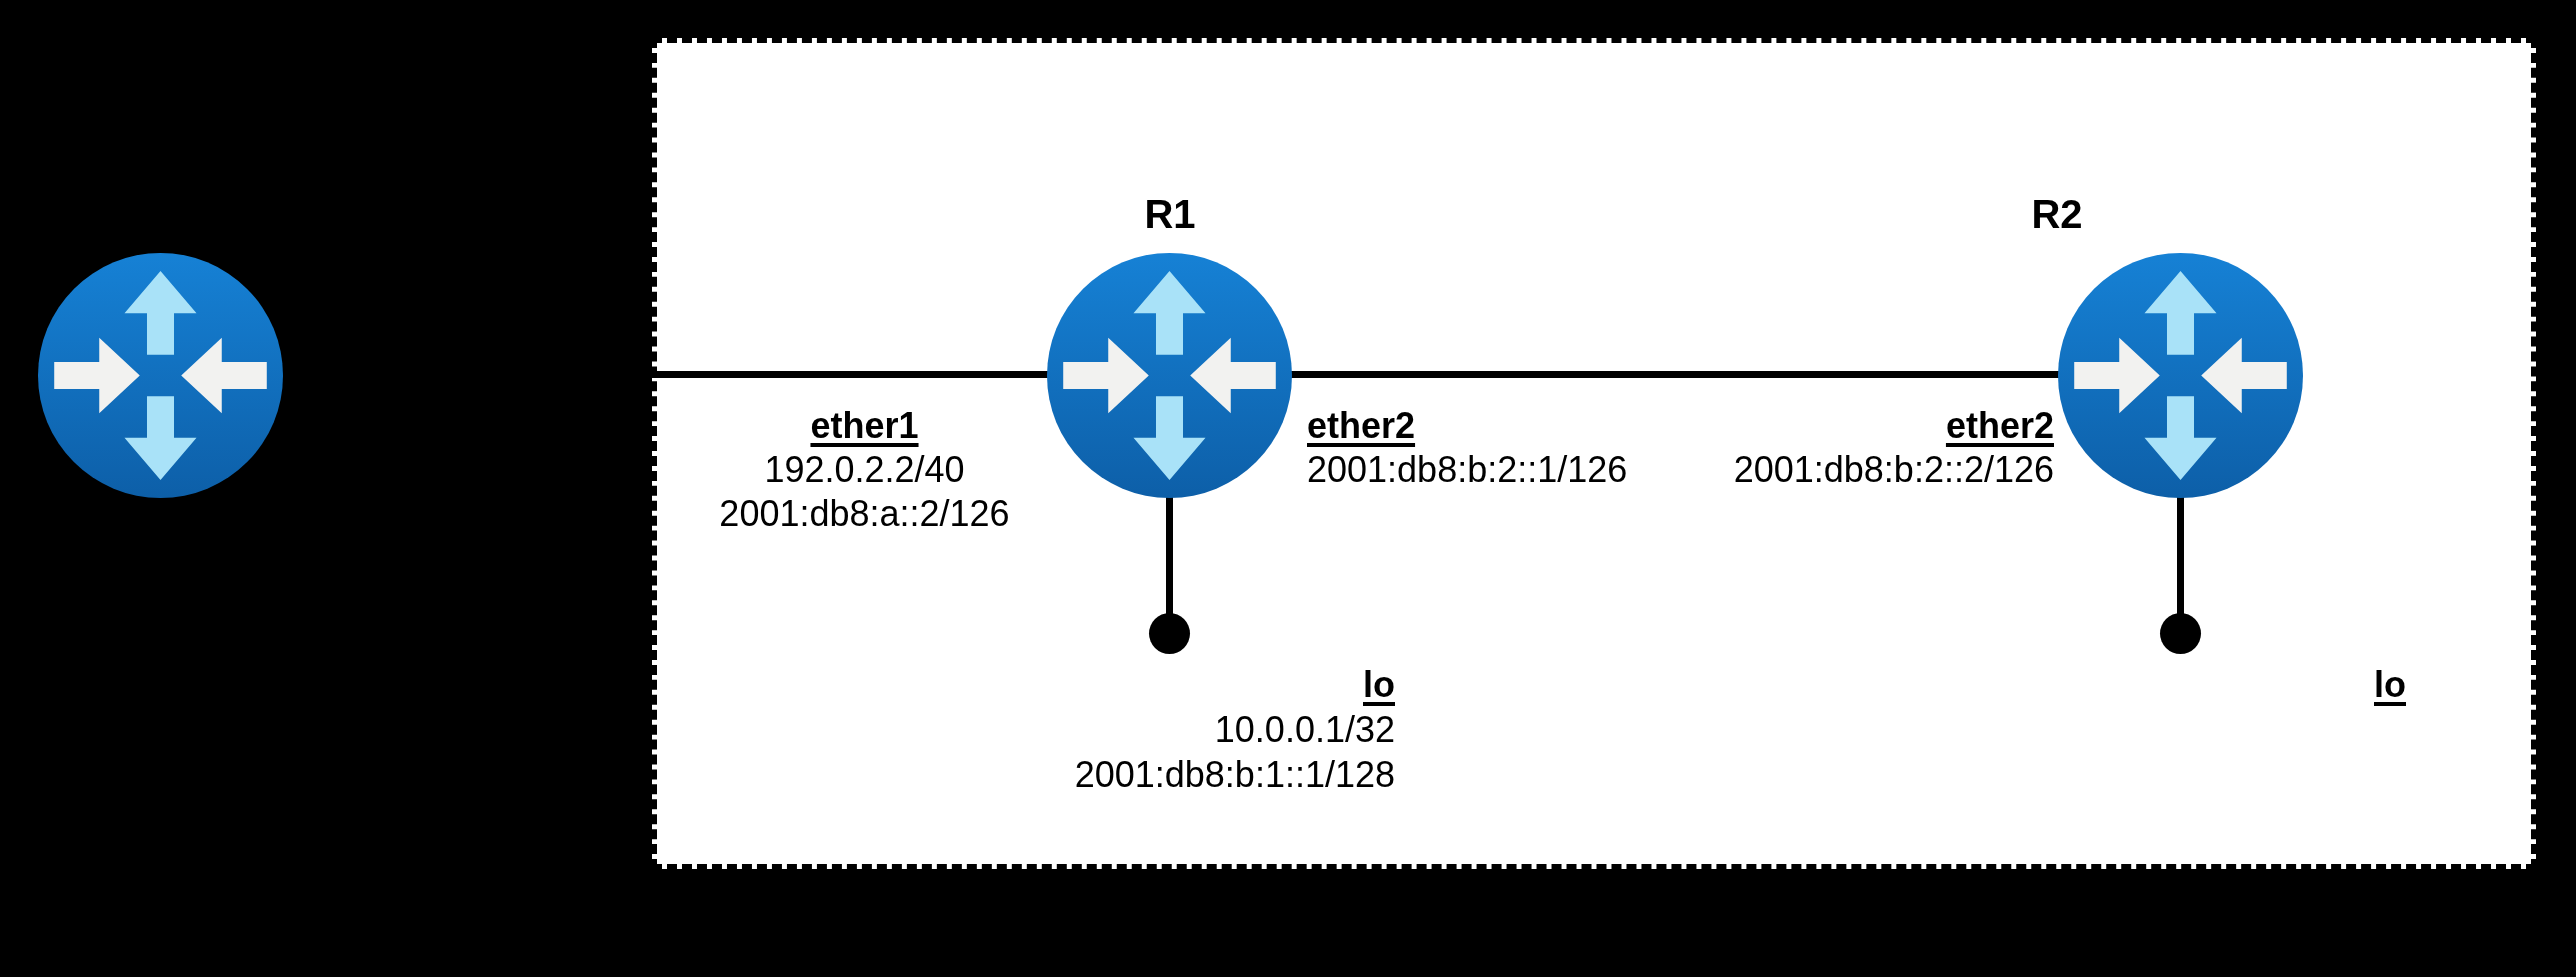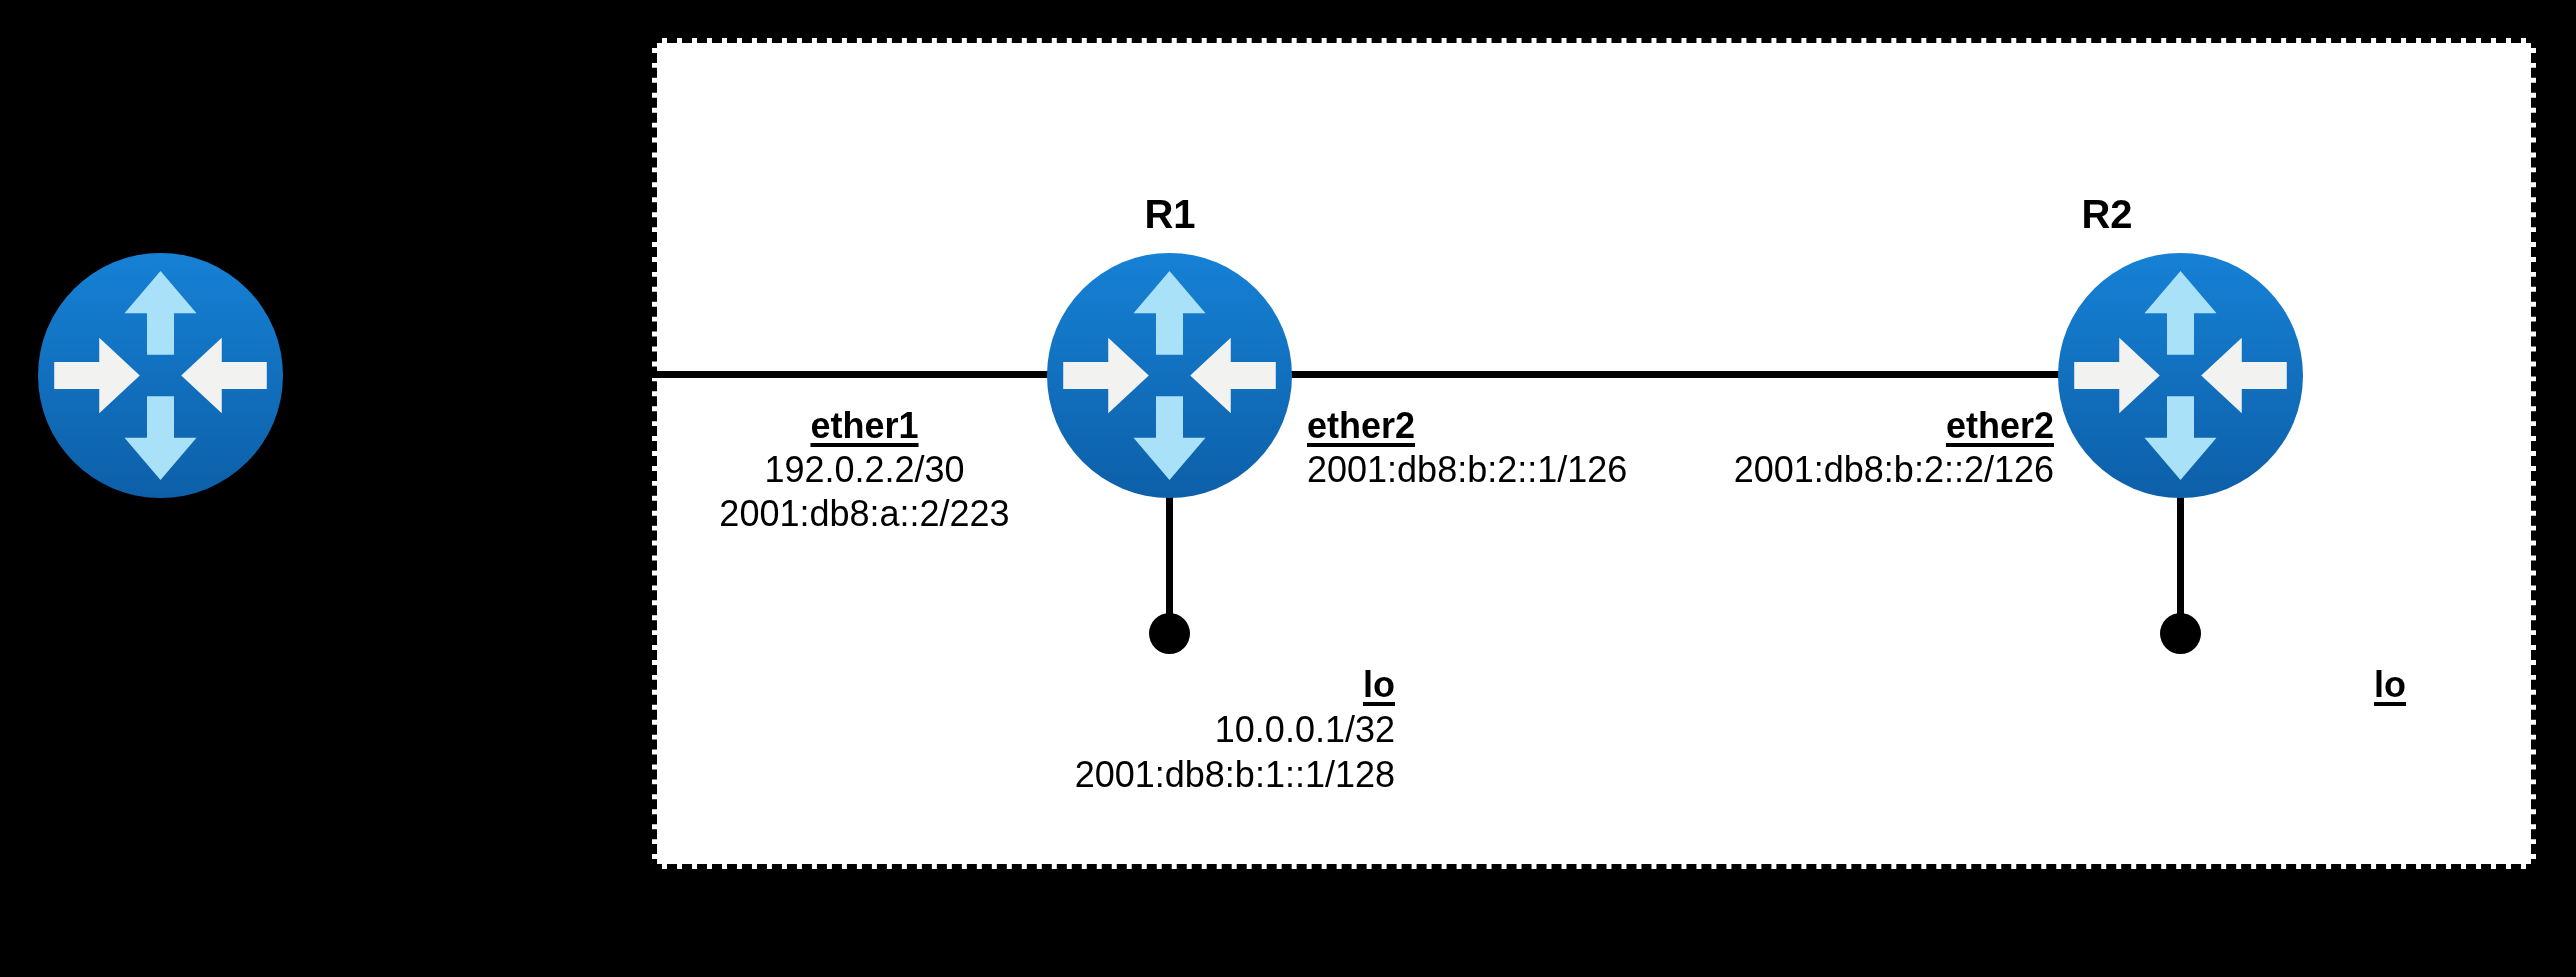--- a/index.html
+++ b/index.html
@@ -34,21 +34,21 @@
   .router.r2{left:2058px;top:253px;}
   .router svg{display:block;width:245px;height:245px;}
 
   
   .nodelabel{
     position:absolute;top:193px;width:216px;
     font-size:40px;font-weight:bold;color:#000;
     text-align:center;line-height:43px;
   }
   .nodelabel.n1{left:1062px;}
-  .nodelabel.n2{left:1999px;}
+  .nodelabel.n2{left:1949px;}
 
   
   .ifblock{position:absolute;color:#000;font-size:36px;line-height:44px;}
   .ifblock .ifname{
     font-weight:bold;text-decoration:underline;
     text-decoration-thickness:3.6px;text-underline-offset:5.4px;
   }
   .ifblock.e1{left:684px;top:404px;width:361px;text-align:center;}
   .ifblock.e2a{left:1307px;top:404px;width:469px;text-align:left;}
   .ifblock.e2b{left:1693px;top:404px;width:361px;text-align:right;}
@@ -120,22 +120,22 @@
       <path d="M113 136 L68 94 L68 121 L18 121 L18 151 L68 151 L68 178 Z" fill="#f2f2f0"></path>
       <path d="M159 136 L204 94 L204 121 L254 121 L254 151 L204 151 L204 178 Z" fill="#f2f2f0"></path>
     </svg>
   </div>
 
   <div class="nodelabel n1">R1</div>
   <div class="nodelabel n2">R2</div>
 
   <div class="ifblock e1">
     <div class="ifname">ether1</div>
-    <div class="ifaddr">192.0.2.2/30</div>
-    <div class="ifaddr">2001:db8:a::2/223</div>
+    <div class="ifaddr">192.0.2.2/40</div>
+    <div class="ifaddr">2001:db8:a::2/126</div>
   </div>
 
   <div class="ifblock e2a">
     <div class="ifname">ether2</div>
     <div class="ifaddr">2001:db8:b:2::1/126</div>
   </div>
 
   <div class="ifblock e2b">
     <div class="ifname">ether2</div>
     <div class="ifaddr">2001:db8:b:2::2/126</div>

